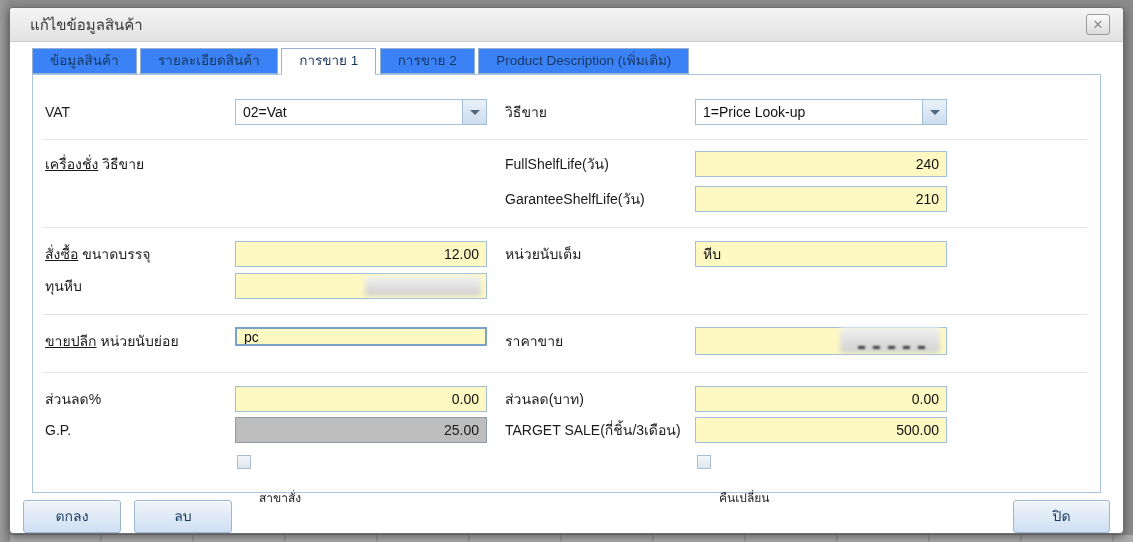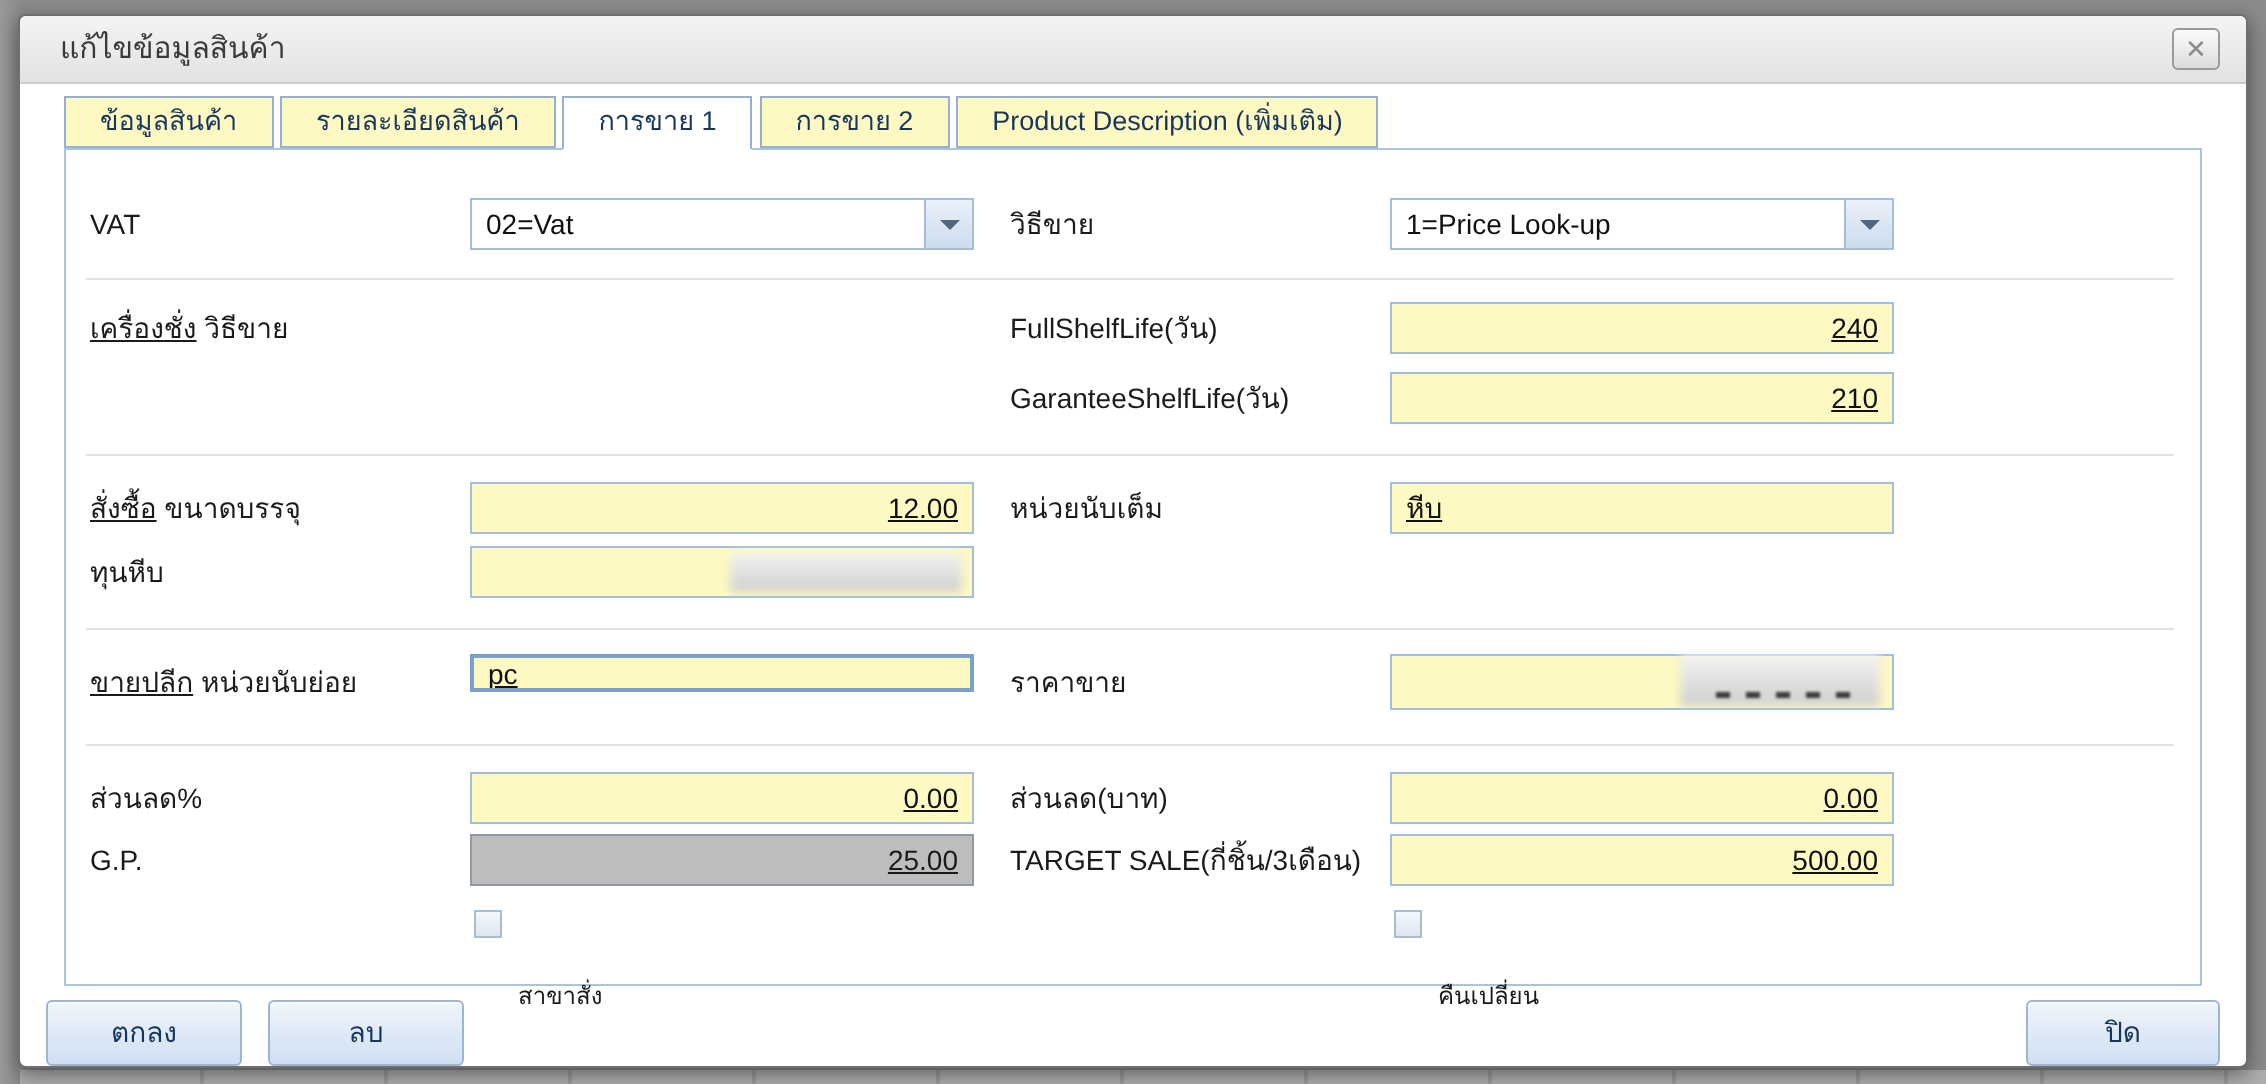--- a/index.html
+++ b/index.html
@@ -24,30 +24,30 @@
     border-radius:3px 3px 0 0; }
   .title { position:absolute; left:20px; top:0; line-height:34px; font-size:15px; color:#3a3a3a; }
   .close-btn { position:absolute; right:13px; top:6px; width:24px; height:21px;
     border:1px solid #9a9a9a; border-radius:3px;
     background:linear-gradient(#fbfbfb,#dcdcdc);
     text-align:center; line-height:19px; font-size:13px; color:#8a8a8a; cursor:pointer; }
 
   .tabs { position:absolute; left:22px; top:40px; height:27px; white-space:nowrap; z-index:3; }
   .tab { display:inline-block; vertical-align:top; height:26px; line-height:24px;
     padding:0 17px; font-size:13.5px; color:#17375e;
-    background:#fef9c3; border:1px solid #94b1d1; margin-right:-1px; cursor:pointer; }
+    background:#3b82f6; border:1px solid #94b1d1; margin-right:-1px; cursor:pointer; }
   .tab.active { background:#ffffff; border-bottom:1px solid #ffffff; height:27px; }
 
   .panel { position:absolute; left:22px; top:66px; width:1069px; height:419px;
     border:1px solid #a9c4de; background:#ffffff; z-index:1; }
 
   .lbl { position:absolute; font-size:14px; color:#1b1b1b; line-height:26px; z-index:2; white-space:nowrap; }
   .lbl .u { text-decoration:underline; }
 
-  .field, .combo { position:absolute; height:26px; z-index:2;text-decoration:underline; }
+  .field, .combo { position:absolute; height:26px; z-index:2; }
   input.field { border:1px solid #a3bed9; font-family:inherit; font-size:14px; color:#101010;
     padding:0 7px; background:#fef9c3; outline:none; }
   input.num { text-align:right; }
   input.focused { border:2px solid #7aa1cc; height:19px; }
   input.readonly { background:#bdbdbd; border:1px solid #8f9aa5; color:#1a1a1a; }
 
   .combo { border:1px solid #a3bed9; background:#fff; cursor:pointer; }
   .combo .val { position:absolute; left:7px; top:0; right:26px; line-height:24px;
     font-size:14px; color:#101010; overflow:hidden; }
   .combo .arrow { position:absolute; right:0; top:0; width:24px; height:100%;

